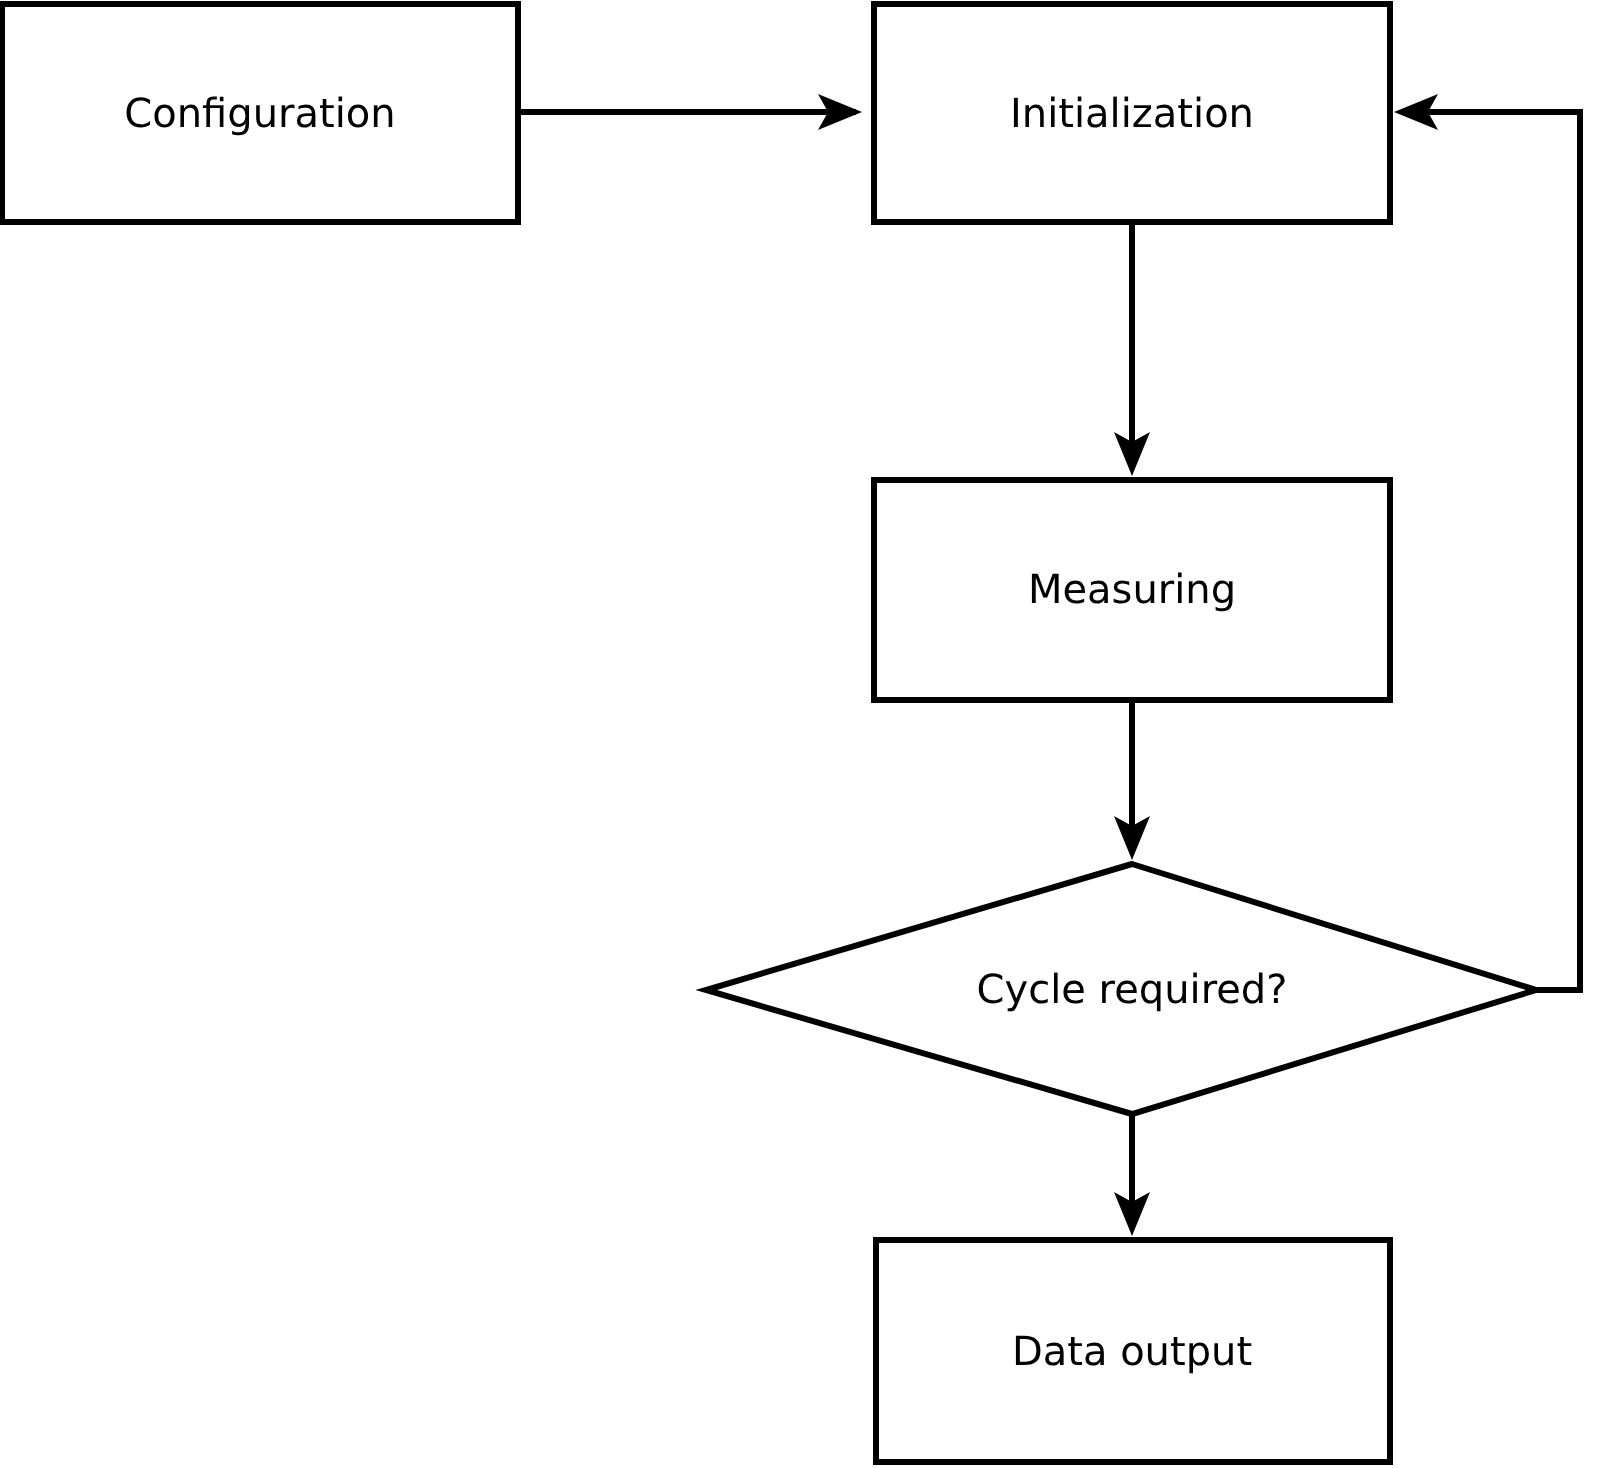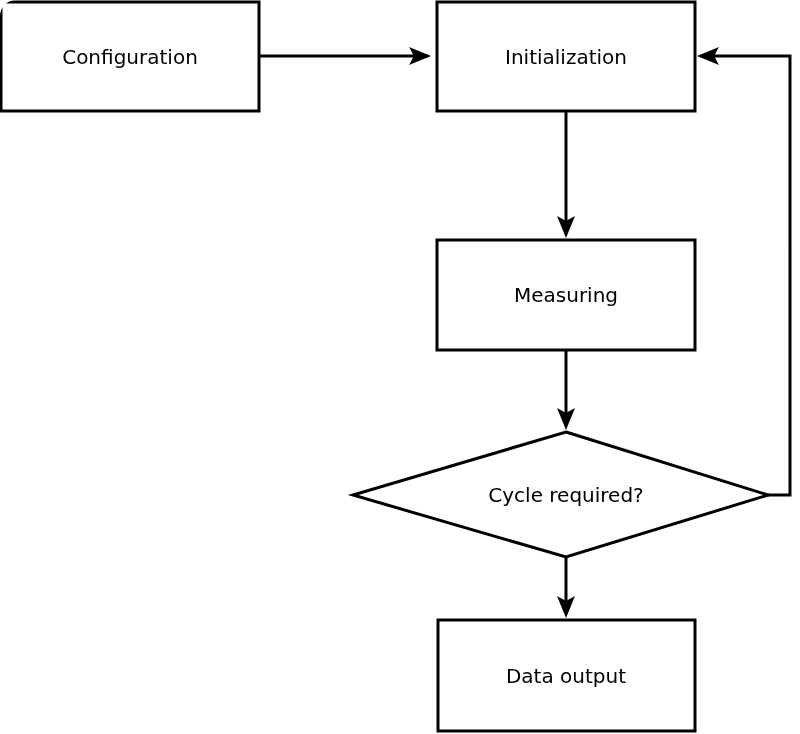--- a/index.html
+++ b/index.html
@@ -10,21 +10,20 @@
   }
   body {
     font-family: "DejaVu Sans", "Liberation Sans", sans-serif;
   }
   #diagram-root {
     position: relative;
     width: 800px;
     height: 734px;
     background: #ffffff;
     overflow: hidden;
-    border-radius: 16px;
   }
   #flow-svg {
     position: absolute;
     left: 0;
     top: 0;
     width: 800px;
     height: 734px;
   }
   .node-shape {
     fill: #ffffff;

